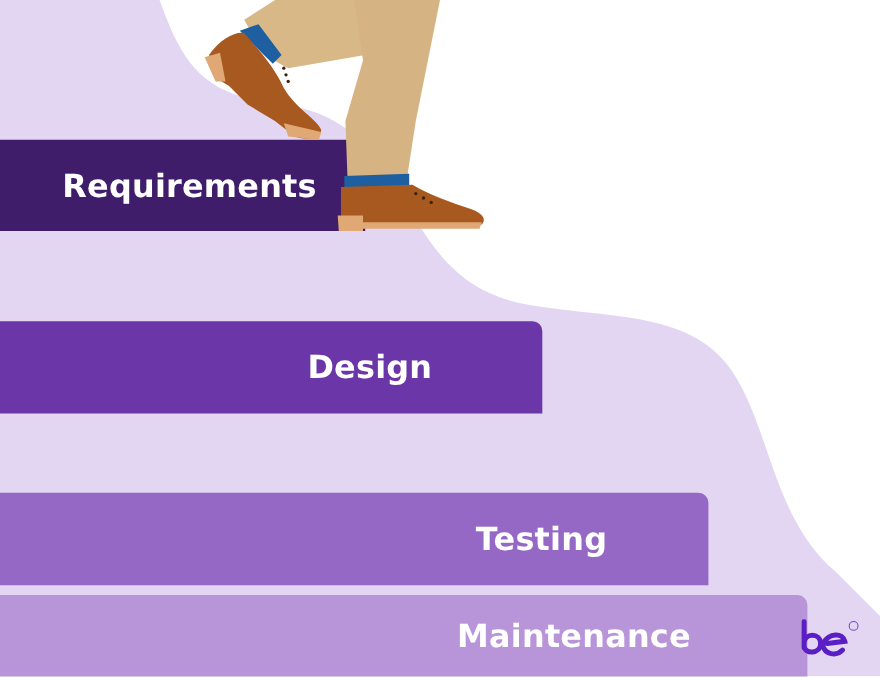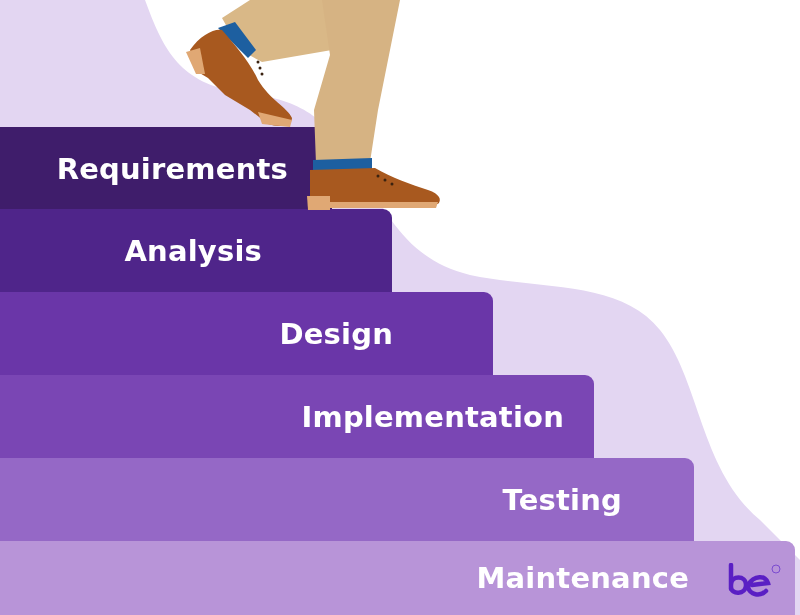--- a/index.html
+++ b/index.html
@@ -16,33 +16,27 @@
 
 <div class="stage">
 
   <svg class="bg-blob" width="800" height="615" viewBox="0 0 800 615">
     <path d="M0,0 L145,0 C160,40 175,80 230,90 C300,100 320,110 360,170 C390,220 410,260 470,275 C540,290 620,280 660,330 C700,380 700,470 760,520 L800,560 L800,615 L0,615 Z" fill="#e3d6f2"></path>
   </svg>
 
   <div class="step" style="top:127px; width:332px; height:83px; background:#3f1d6b; padding-right:44px;">
     <span class="step-label">Requirements</span>
   </div>
-  <div class="step" style="top:209px; width:392px; height:84px; background:#4f258a; padding-right:130px;">
-    <span class="step-label">Analysis</span>
-  </div>
   <div class="step" style="top:292px; width:493px; height:84px; background:#6a36a8; padding-right:100px;">
     <span class="step-label">Design</span>
   </div>
-  <div class="step" style="top:375px; width:594px; height:84px; background:#7a46b4; padding-right:30px;">
-    <span class="step-label">Implementation</span>
-  </div>
-  <div class="step" style="top:458px; width:694px; height:84px; background:#9568c6; padding-right:72px;">
+  <div class="step" style="top:448px; width:644px; height:84px; background:#9568c6; padding-right:92px;">
     <span class="step-label">Testing</span>
   </div>
-  <div class="step" style="top:541px; width:795px; height:74px; background:#b894d8; padding-right:106px;">
+  <div class="step" style="top:541px; width:734px; height:74px; background:#b894d8; padding-right:106px;">
     <span class="step-label">Maintenance</span>
   </div>
 
   <svg class="figure" width="800" height="615" viewBox="0 0 800 615">
 
     <path d="M222,18 L250,0 L395,0 L390,40 L262,62 L240,50 Z" fill="#d9b887"></path>
 
     <path d="M322,0 L400,0 L388,60 L378,110 L370,162 L316,164 L314,110 L330,55 Z" fill="#d6b383"></path>
 
     <path d="M218,28 L235,22 L256,50 L248,58 Z" fill="#1d5fa0"></path>

